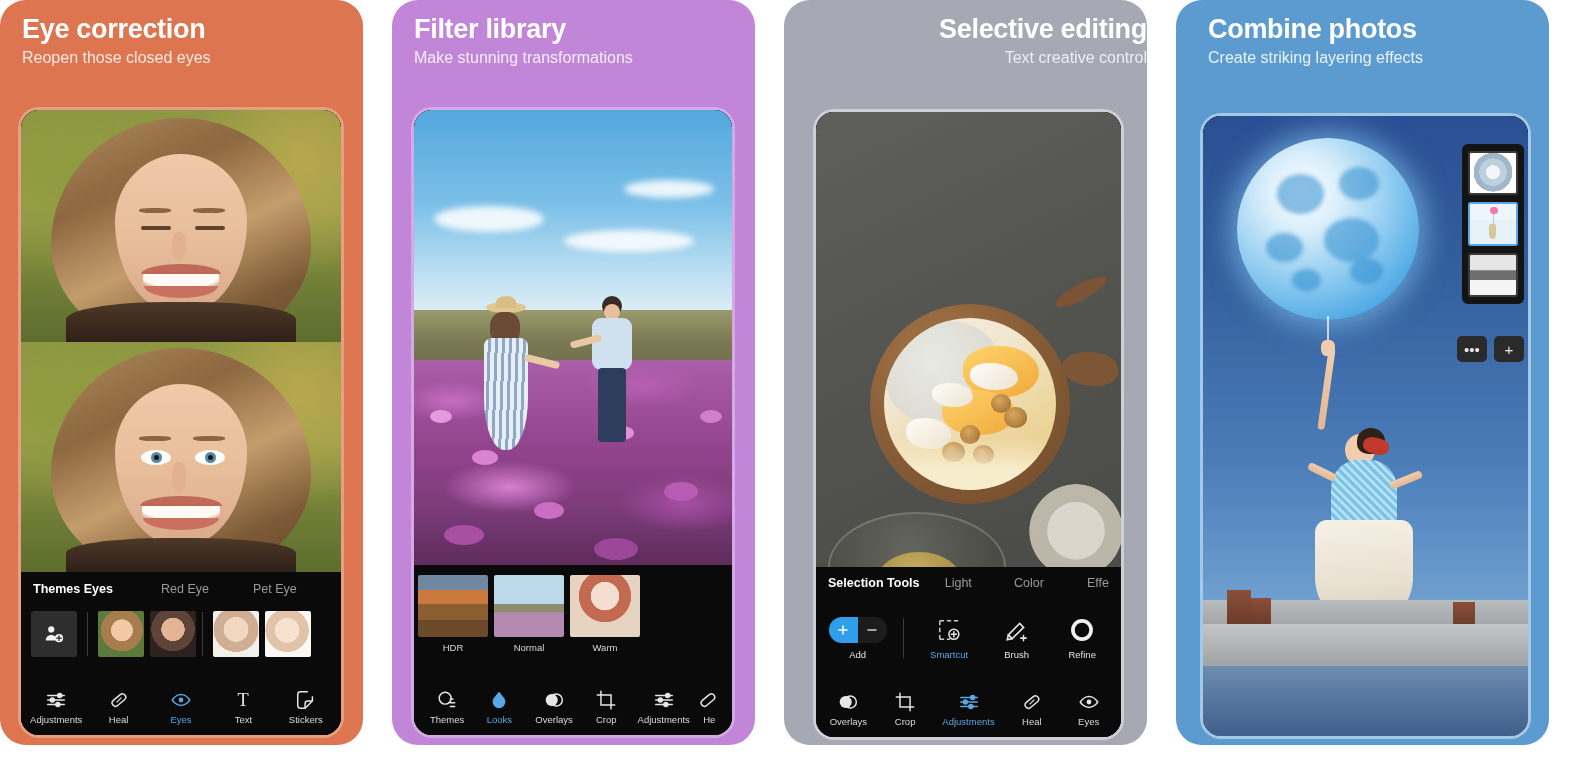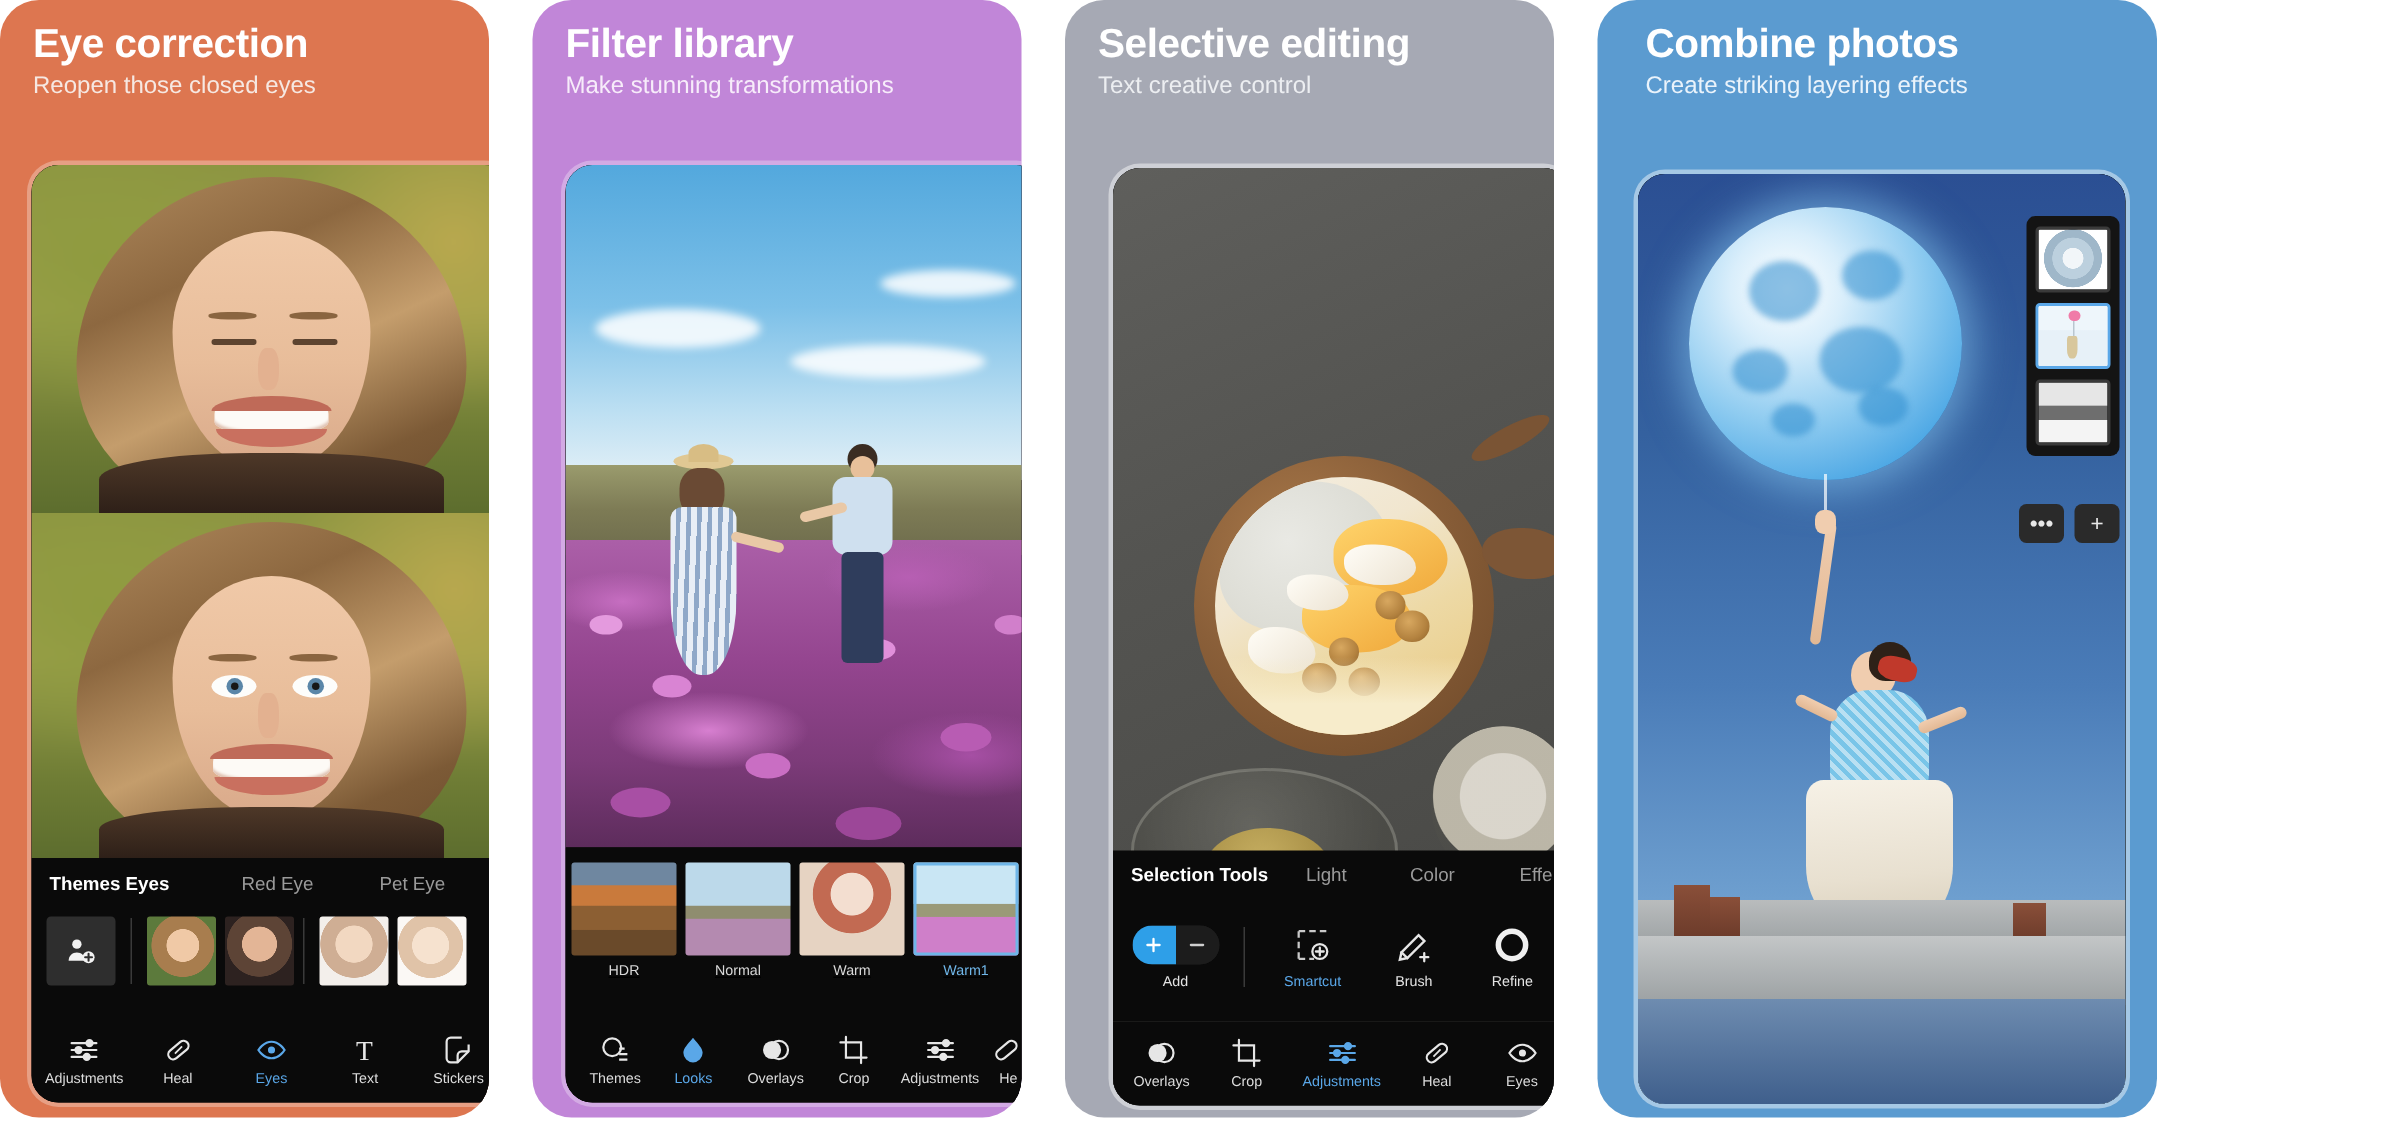--- a/index.html
+++ b/index.html
@@ -14,21 +14,21 @@
     width: 1595px; height: 761px;
     display: flex;
     gap: 29px;
     padding: 0;
     background: #ffffff;
   }
 
   
   .card {
     position: relative;
-    width: 326px;
+    width: 363px;
     height: 745px;
     border-radius: 26px;
     overflow: hidden;
     flex: 0 0 auto;
   }
   .card.c1 { background: #dd7650; }
   .card.c2 { background: #c186d8; }
   .card.c3 { background: #a6a9b4; }
   .card.c4 { background: #5b9bd0; width: 373px; }
 
@@ -435,24 +435,20 @@
               <div class="nm">HDR</div>
             </div>
             <div class="flt">
               <div class="ph" style="background:linear-gradient(180deg,#bcd9ea 0 46%,#8f8d6f 47% 60%,#b48ab0 61% 100%);"></div>
               <div class="nm">Normal</div>
             </div>
             <div class="flt">
               <div class="ph" style="background:radial-gradient(circle at 50% 34%,#f3ded0 0 26%,#c26a52 27% 48%,#e6d3c2 49% 100%);"></div>
               <div class="nm">Warm</div>
             </div>
-            <div class="flt sel">
-              <div class="ph" style="background:linear-gradient(180deg,#c9e6f4 0 44%,#9a9a78 45% 58%,#cf7fc9 59% 100%);"></div>
-              <div class="nm">Warm1</div>
-            </div>
           </div>
         </div>
 
         <nav class="navbar" style="justify-content:flex-start;padding-left:8px;gap:2px;">
           <div class="nav-it" style="width:58px;">
             <svg width="22" height="22" viewBox="0 0 24 24" fill="none" stroke="#e6e6e6" stroke-width="1.6">
               <path d="M10 3.5a6.5 6.5 0 100 13 6.5 6.5 0 000-13z"></path>
                 <path d="M15 15h6M15 19h6M15 11h4"></path>
             </svg>
             <span class="lbl">Themes</span>
@@ -491,21 +487,21 @@
               <rect x="3.4" y="8.4" width="17" height="7.2" rx="3.6" transform="rotate(-40 12 12)"></rect>
             </svg>
             <span class="lbl" style="margin-left:-8px;">He</span>
           </div>
         </nav>
       </div>
     </div>
   </section>
 
   <section class="card c3">
-    <div class="cap" style="padding-left:22px;">
+    <div class="cap" style="padding-left:22px;text-align:right;">
       <h2>Selective editing</h2>
       <p>Text creative control</p>
     </div>
 
     <div class="phone">
       <div class="screen">
 
         <div style="position:absolute;inset:0;overflow:hidden;">
           <div class="slate"></div>
           <div class="bowl-shell" style="left:54px;top:192px;width:200px;height:200px;"></div>

